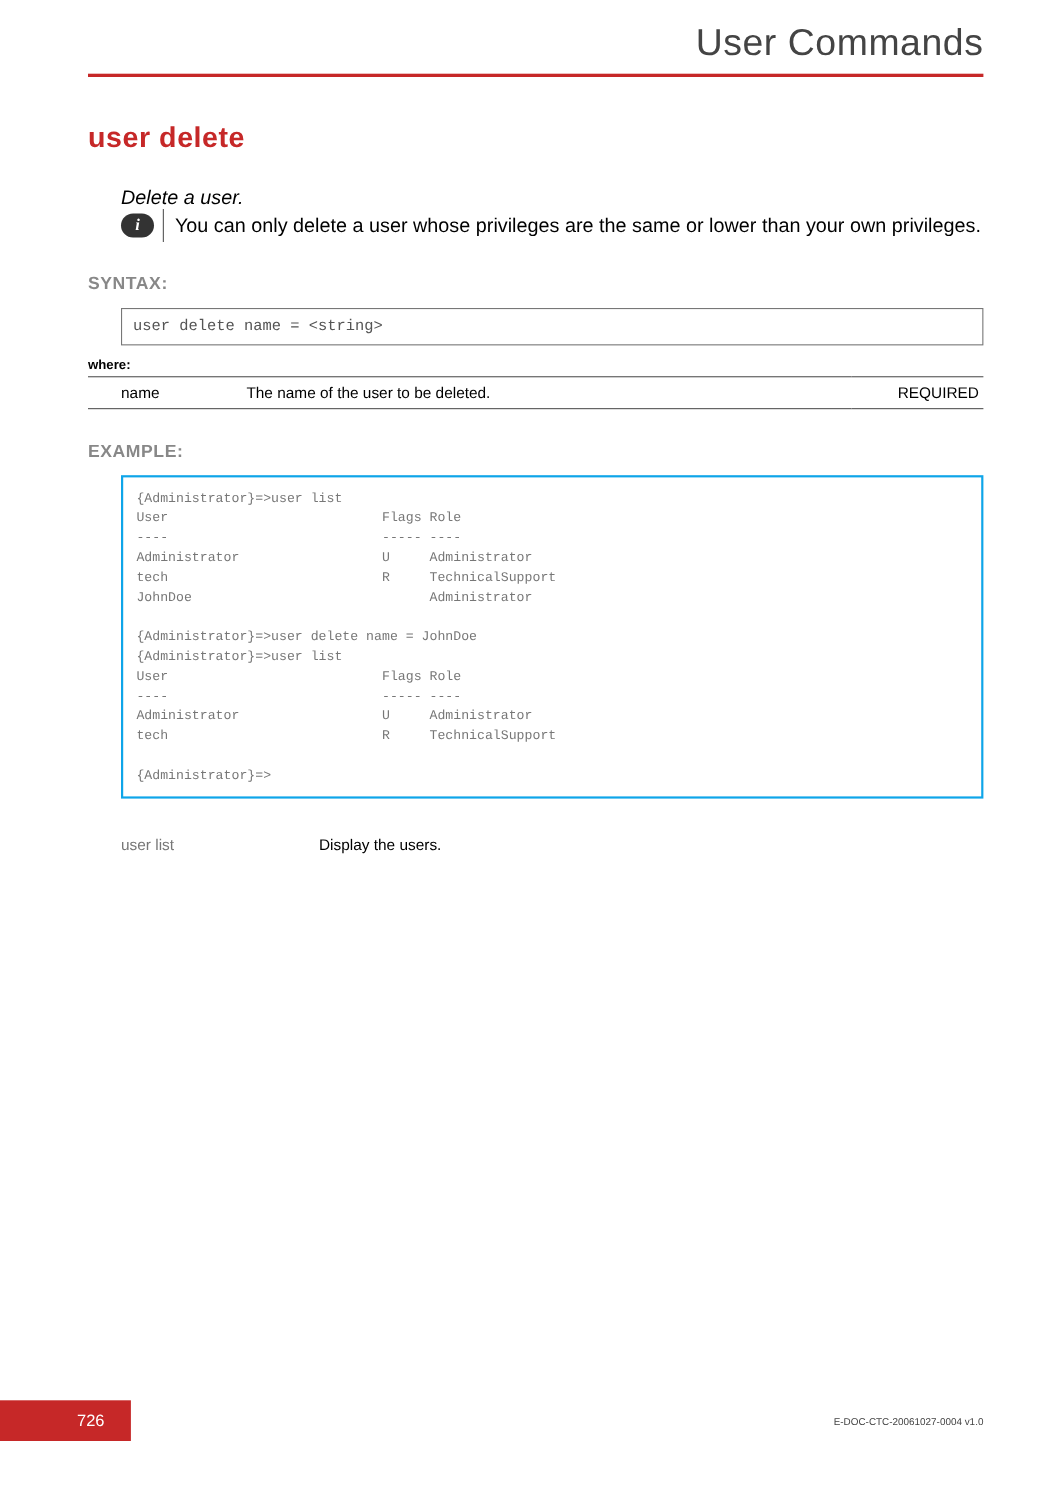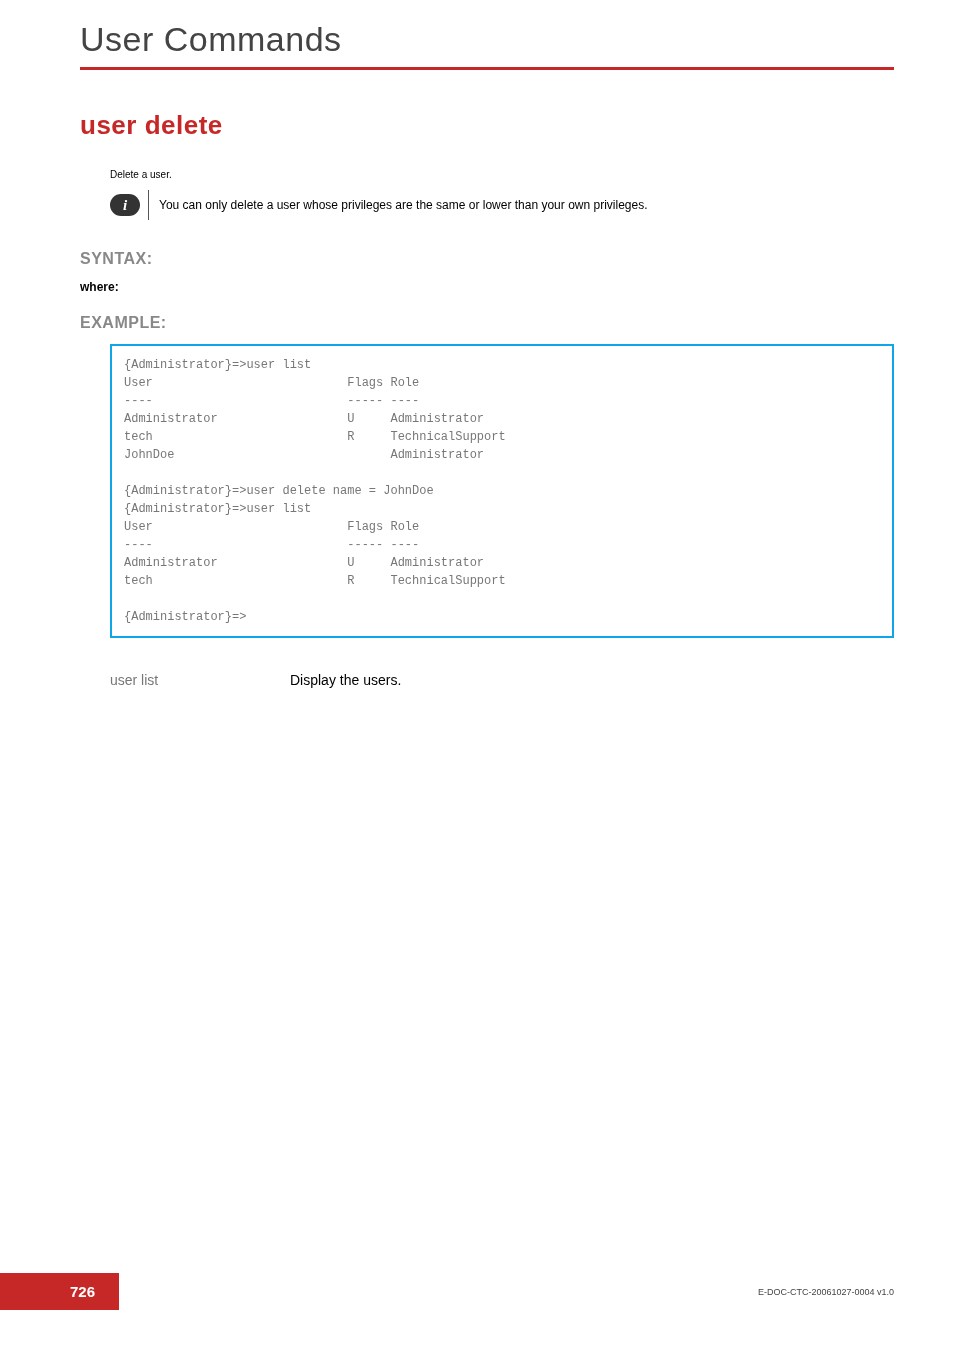--- a/index.html
+++ b/index.html
@@ -6,20 +6,21 @@
   body {
     font-family: Arial, Helvetica, sans-serif;
     background: #fff;
     color: #000;
     width: 954px;
     height: 1350px;
     position: relative;
   }
   .header-row {
     display: flex;
+    justify-content: flex-end;
     align-items: flex-end;
     padding: 20px 60px 8px 80px;
   }
   .header-title {
     font-size: 34px;
     font-weight: 400;
     color: #444;
     letter-spacing: 0.5px;
   }
   .header-rule {
@@ -31,23 +32,23 @@
     padding: 40px 60px 0 80px;
   }
   .cmd-title {
     font-size: 26px;
     font-weight: bold;
     color: #c62828;
     letter-spacing: 0.5px;
     margin-bottom: 28px;
   }
   .intro {
-    font-size: 10px;
-    margin-left: 30px;
-    margin-bottom: 10px;
+    font-size: 18px;
+    margin-left: 30px;
+    font-style: italic;
   }
   .note-row {
     display: flex;
     align-items: center;
     margin-left: 30px;
     margin-bottom: 30px;
   }
   .info-icon {
     width: 30px;
     height: 22px;
@@ -66,21 +67,21 @@
     font-size: 15px;
   }
   .note-divider {
     width: 1px;
     background: #555;
     align-self: stretch;
     margin: 0 10px 0 8px;
     min-height: 30px;
   }
   .note-text {
-    font-size: 12px;
+    font-size: 18px;
     padding: 4px 0;
   }
   .section-head {
     font-size: 16px;
     font-weight: bold;
     color: #888;
     letter-spacing: 0.5px;
     margin: 20px 0 12px 0;
   }
   .syntax-box {
@@ -137,21 +138,21 @@
     bottom: 40px;
     left: 0;
     right: 0;
     display: flex;
     align-items: center;
     padding: 0 60px 0 0;
   }
   .page-box {
     background: #c62828;
     color: #fff;
-    font-weight: bold;
+    font-weight: normal;
     font-size: 15px;
     padding: 10px 24px 10px 70px;
   }
   .doc-id {
     margin-left: auto;
     font-size: 9px;
     color: #444;
     text-align: right;
   }
 </style>
@@ -171,22 +172,32 @@
 
   <div class="note-row">
     <div class="info-icon">
         <span>i</span>
       </div>
     <div class="note-divider"></div>
     <div class="note-text">You can only delete a user whose privileges are the same or lower than your own privileges.</div>
   </div>
 
   <div class="section-head">SYNTAX:</div>
+  <div class="syntax-box">user delete  name = &lt;string&gt;</div>
   <div class="where-label">where:</div>
 
+  <table class="param-table">
+    <tbody>
+        <tr>
+      <td class="name-col">name</td>
+      <td>The name of the user to be deleted.</td>
+      <td class="req-col">REQUIRED</td>
+    </tr>
+  </tbody>
+    </table>
 
   <div class="section-head">EXAMPLE:</div>
   <div class="example-box">{Administrator}=&gt;user list
 User                           Flags Role
 ----                           ----- ----
 Administrator                  U     Administrator
 tech                           R     TechnicalSupport
 JohnDoe                              Administrator
 
 {Administrator}=&gt;user delete name = JohnDoe

